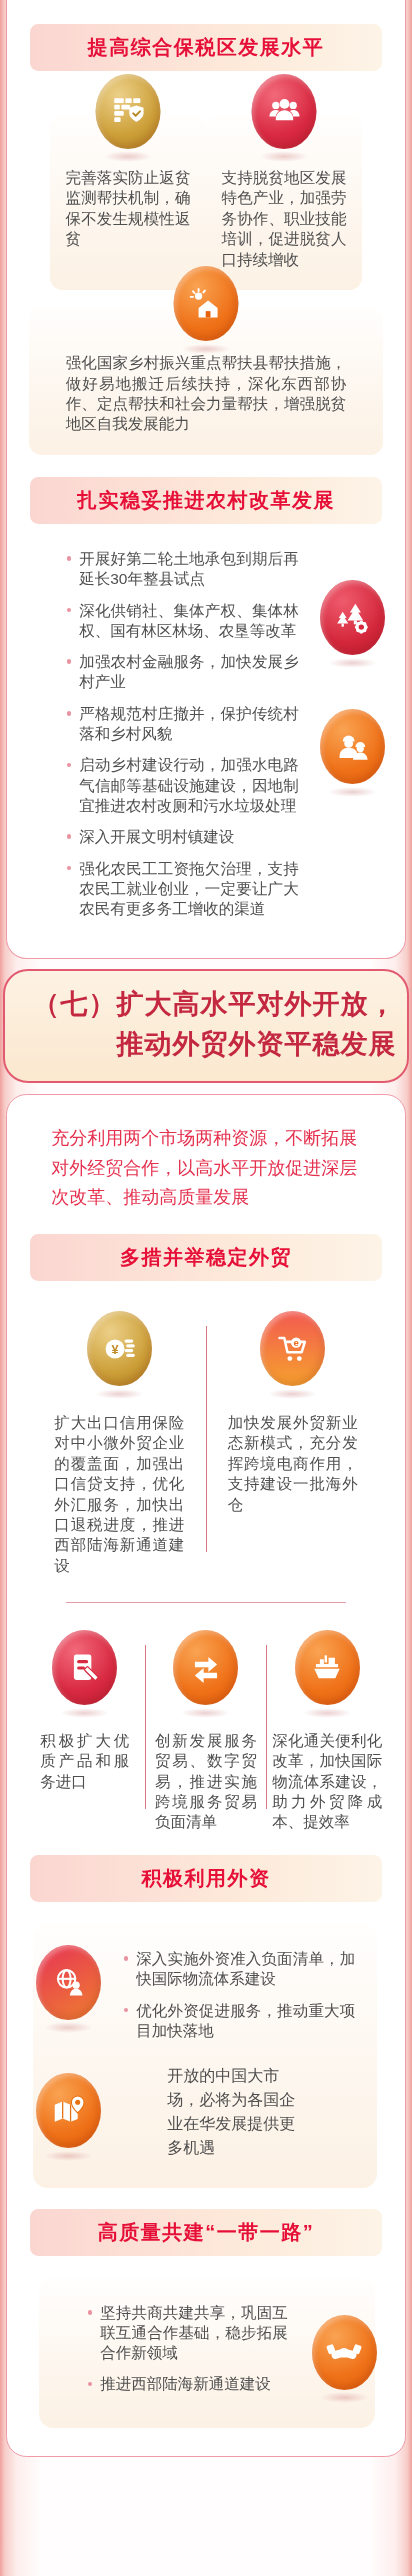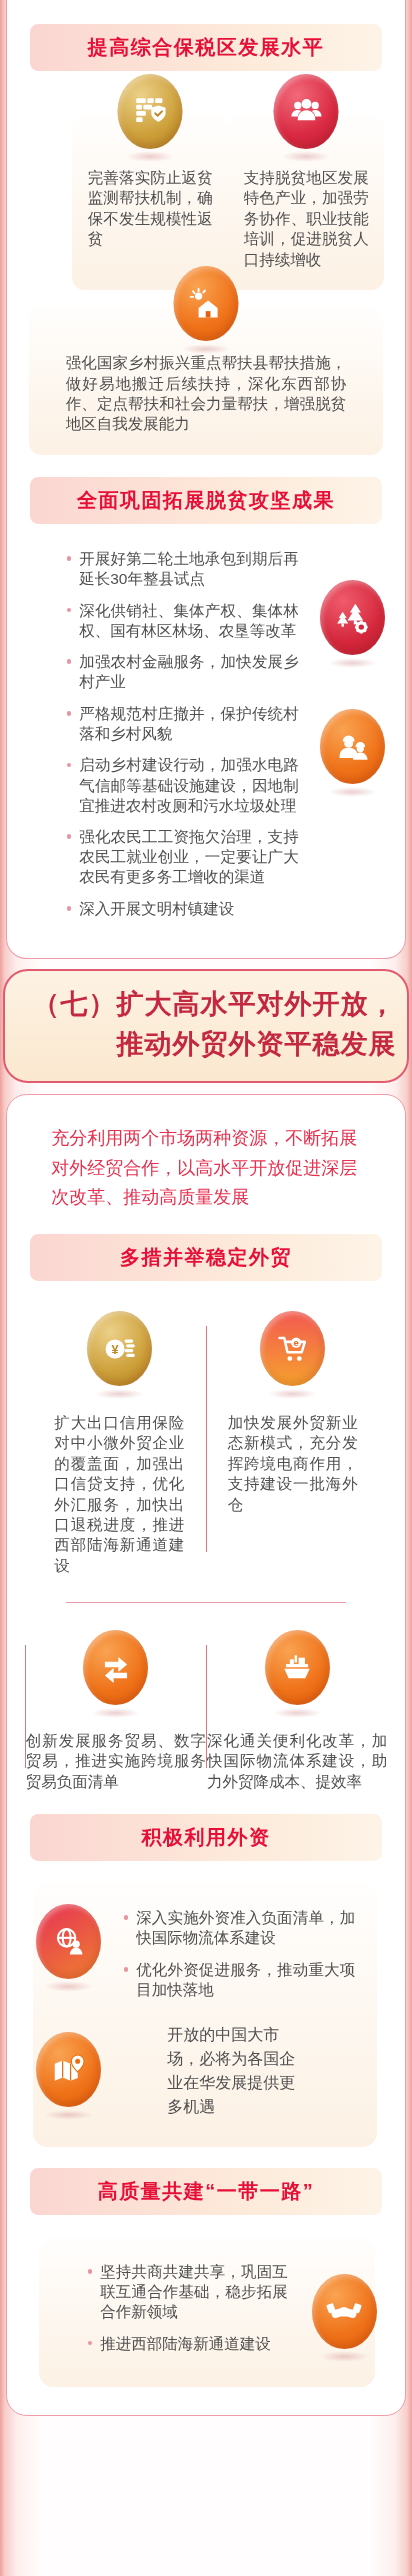--- a/index.html
+++ b/index.html
@@ -29,21 +29,21 @@
   .badge{width:65px;height:75px;border-radius:50%;display:flex;align-items:center;justify-content:center;
     box-shadow:inset -2.1px -4.1px 7.2px rgba(120,30,20,.18), inset 2.1px 3.1px 5.2px rgba(255,255,255,.35);}
   .badge svg{width:38px;height:38px;}
   .b-gold{background:radial-gradient(circle at 36% 28%,#ecd089,#cda03a 58%,#b3841f);}
   .b-red{background:radial-gradient(circle at 36% 28%,#f2697a,#d92a42 58%,#c01d33);}
   .b-orange{background:radial-gradient(circle at 36% 28%,#f9a352,#ef7219 58%,#e35f08);}
   .b-rose{background:radial-gradient(circle at 36% 28%,#ef5b6c,#d4273c 60%,#c21d32);}
   .b-cart{background:linear-gradient(180deg,#f25a51 0%,#f6a12e 100%);}
   .b-globe{background:linear-gradient(150deg,#e8424e 20%,#f08030 100%);}
   
-  .minirow{display:flex;justify-content:flex-end;margin-top:44px;padding:0 20.6px;}
+  .minirow{display:flex;justify-content:center;margin-top:44px;padding:0 20.6px;}
   .minicard{width:156px;box-sizing:border-box;border-radius:12.4px;position:relative;
     background:linear-gradient(180deg,#fffefd 0%,#fcf1e4 100%);padding:53px 15.5px 19.6px;}
   .minicard .iconwrap{position:absolute;top:-41px;left:50%;transform:translateX(-50%);}
   .minicard p{margin:0;font-size:15.5px;line-height:1.32;color:#4f4f4f;text-align:justify;}
   .minicard.wide{width:auto;margin:17.5px 21.6px 0;padding:46px 37px 20.6px;}
   
   ul.bul{list-style:none;margin:0;padding:0;}
   .bul li{position:relative;padding-left:14px;font-size:15.5px;line-height:1.3;color:#4f4f4f;
     margin-bottom:11.3px;text-align:justify;}
   .bul li::before{content:'';position:absolute;left:1.5px;top:7.2px;width:4.6px;height:4.6px;
@@ -137,32 +137,32 @@
             <circle cx="14" cy="14" r="4.6" fill="#fff"></circle>
             <path d="M14 29l12-9.5L38 29v12H14z" fill="#fff"></path>
             <rect x="23" y="33" width="6" height="8" fill="#e8610c"></rect>
           </svg>
         </div>
       </div>
       <p>强化国家乡村振兴重点帮扶县帮扶措施，做好易地搬迁后续扶持，深化东西部协作、定点帮扶和社会力量帮扶，增强脱贫地区自我发展能力</p>
     </div>
 
     <div class="title-bar">
-      <span>全面巩固拓展脱贫攻坚成果</span>
+      <span>扎实稳妥推进农村改革发展</span>
     </div>
 
     <div class="listblock">
       <ul class="bul">
         <li>开展好第二轮土地承包到期后再延长30年整县试点</li>
         <li>深化供销社、集体产权、集体林权、国有林区林场、农垦等改革</li>
         <li>加强农村金融服务，加快发展乡村产业</li>
         <li>严格规范村庄撤并，保护传统村落和乡村风貌</li>
         <li>启动乡村建设行动，加强水电路气信邮等基础设施建设，因地制宜推进农村改厕和污水垃圾处理</li>
+        <li>深入开展文明村镇建设</li>
         <li>强化农民工工资拖欠治理，支持农民工就业创业，一定要让广大农民有更多务工增收的渠道</li>
-        <li>深入开展文明村镇建设</li>
       </ul>
       <div class="iconwrap fab-a">
         <div class="badge b-rose">
           <svg viewBox="0 0 48 48">
               <g fill="#fff">
             <polygon points="27,6 34,17 30.5,17 37,27 17,27 23.5,17 20,17"></polygon>
                 <rect x="25" y="27" width="4" height="5"></rect>
             <polygon points="11,16 16,24 13.5,24 18,31 4,31 8.5,24 6,24"></polygon>
                 <rect x="9.5" y="31" width="3" height="4"></rect>
             <rect x="28" y="29" width="13" height="13" rx="2.5" transform="rotate(45 34.5 35.5)"></rect>
@@ -233,20 +233,33 @@
             </svg>
           </div>
         </div>
         <p>加快发展外贸新业态新模式，充分发挥跨境电商作用，支持建设一批海外仓</p>
       </div>
     </div>
 
     <div class="hdiv"></div>
 
     <div class="t3">
+      <div class="col">
+        <div class="iconwrap">
+          <div class="badge b-red">
+            <svg viewBox="0 0 48 48">
+              <rect x="10" y="7" width="22" height="32" rx="3" fill="#fff"></rect>
+              <rect x="14" y="14" width="14" height="4" rx="2" fill="#d92a42"></rect>
+              <rect x="14" y="22" width="10" height="4" rx="2" fill="#d92a42"></rect>
+              <rect x="29" y="21" width="6" height="20" rx="1.5" fill="#fff" stroke="#d92a42" stroke-width="1.6" transform="rotate(-45 32 31)"></rect>
+            </svg>
+          </div>
+        </div>
+        <p>积极扩大优质产品和服务进口</p>
+      </div>
       <div class="vdiv"></div>
       <div class="col">
         <div class="iconwrap">
           <div class="badge b-orange">
             <svg viewBox="0 0 48 48">
                 <g fill="#fff">
               <path d="M10 16h17v-6l11 9.5L27 29v-6H10z"></path>
               <path d="M38 33H21v-6L10 36.5 21 46v-6h17z" transform="translate(0,-3)"></path>
                 </g>
             </svg>

